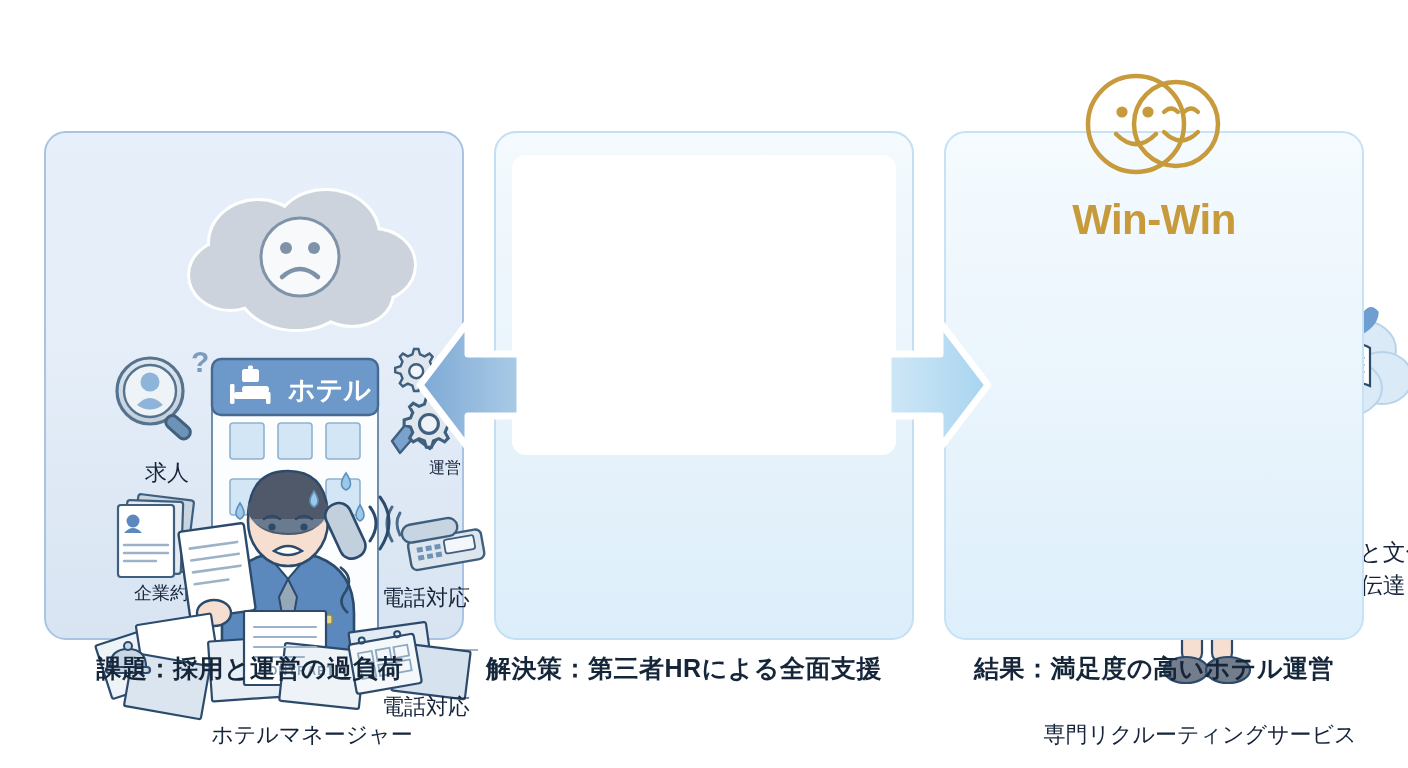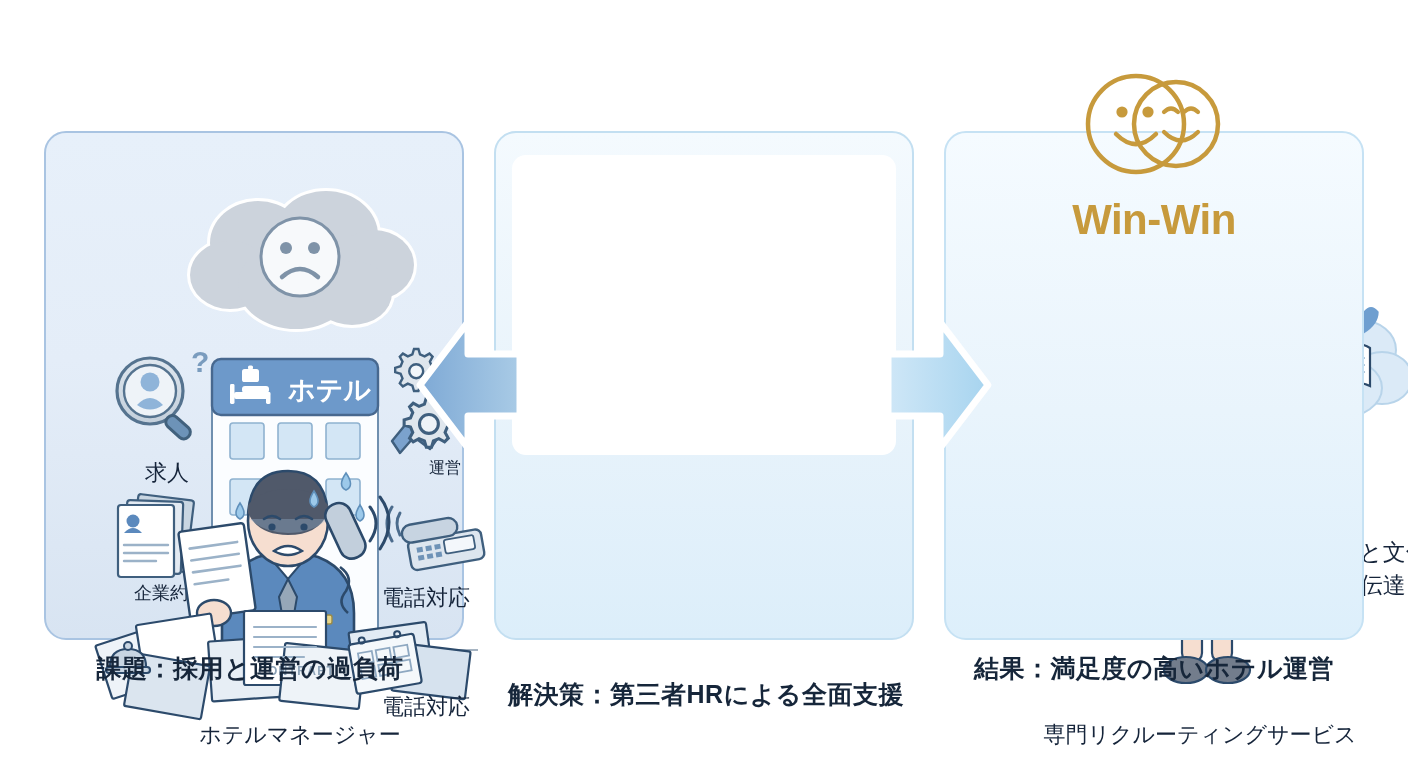--- a/index.html
+++ b/index.html
@@ -32,21 +32,21 @@
     background:#ffffff;border-radius:14px;
   }
 
   
   .caption{
     position:absolute;top:652px;width:420px;text-align:center;
     font-size:25px;font-weight:bold;color:#16263a;letter-spacing:0.5px;
     white-space:nowrap;
   }
   #caption-problem{left:40px;}
-  #caption-solution{left:496px;margin-top:26px;}
+  #caption-solution{left:474px;}
   #caption-result{left:944px;font-family:Liberation Mono, monospace;}
 
   
   .arrow{position:absolute;top:318px;width:108px;height:134px;}
 
   
   .lbl{position:absolute;font-weight:normal;color:#15243a;white-space:nowrap;text-align:center;}
 
   
   #thought-cloud{position:absolute;left:140px;top:52px;width:232px;height:150px;}
@@ -296,21 +296,21 @@
 
         <g transform="translate(2,30)">
           <path d="M14 34 q0 -18 18 -18 q18 0 18 18 Z" fill="#c8d5e2" stroke="#2c4a6b" stroke-width="2.2"></path>
           <rect x="10" y="34" width="44" height="6" rx="3" fill="#c8d5e2" stroke="#2c4a6b" stroke-width="2.2"></rect>
           <circle cx="32" cy="13" r="4" fill="#c8d5e2" stroke="#2c4a6b" stroke-width="2"></circle>
         </g>
       </svg>
     </div>
 
     <div class="lbl" style="left:300px;top:559px;width:160px;font-size:22px;">電話対応</div>
-    <div class="lbl" style="left:44px;top:587px;width:420px;font-size:22px;">ホテルマネージャー</div>
+    <div class="lbl" style="left:56px;top:587px;width:420px;font-size:22px;">ホテルマネージャー</div>
   </div>
 
   <div class="panel" id="panel-solution">
     <div class="panel-inner-card"></div>
 
     <div id="building-mid">
       <svg width="150" height="140" viewBox="0 0 150 140">
         <rect x="10" y="6" width="80" height="18" fill="#7fa6cd" stroke="#3f6189" stroke-width="2.2"></rect>
         <rect x="10" y="24" width="80" height="102" fill="#ffffff" stroke="#3f6189" stroke-width="2.2"></rect>
         <g fill="#d3e6f5" stroke="#7fa6cd" stroke-width="1.6">

